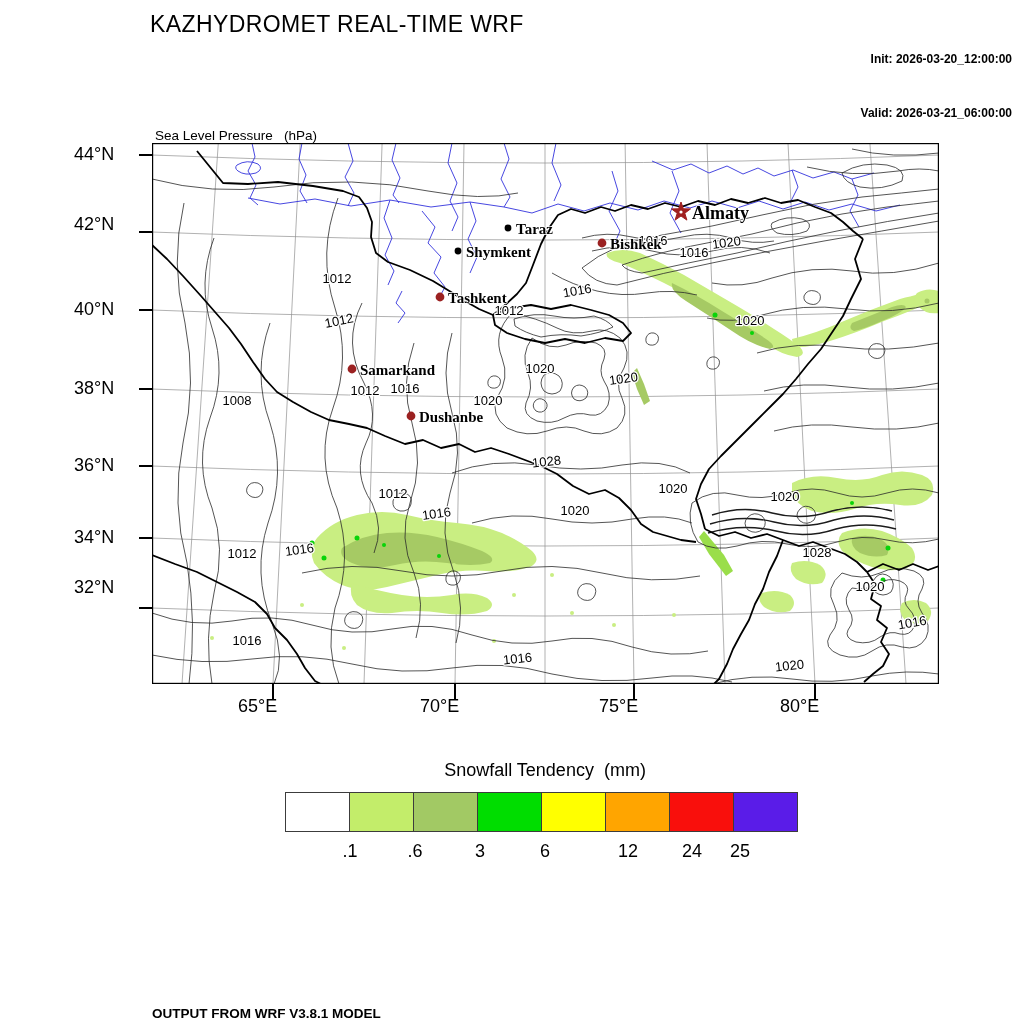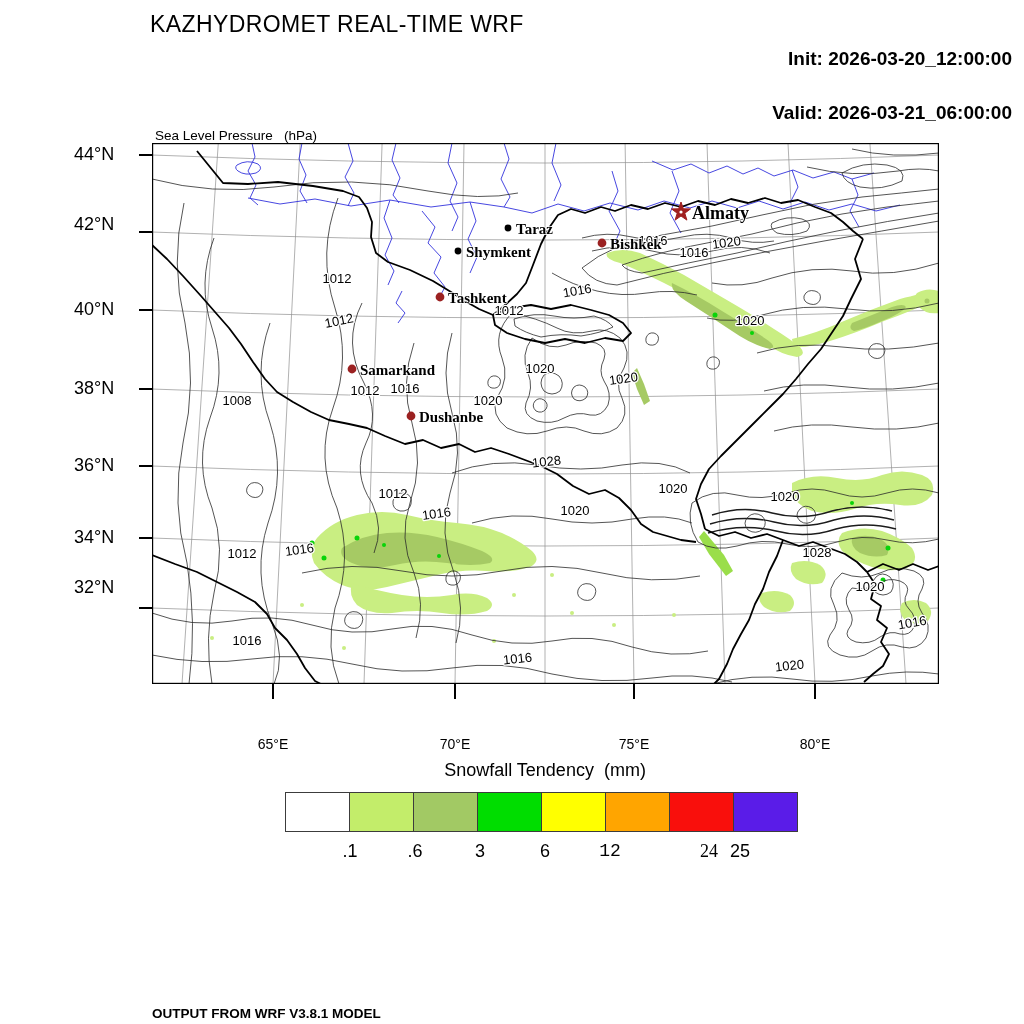--- a/index.html
+++ b/index.html
@@ -1,25 +1,25 @@
 <!DOCTYPE html>
 <html><head>
 <meta charset="utf-8">
 <style>
   html,body{margin:0;padding:0;background:#fff}
   body{width:1024px;height:1024px;position:relative;font-family:"Liberation Sans",sans-serif;color:#000;overflow:hidden}
   .title{position:absolute;left:150px;top:11px;font-size:23px;letter-spacing:.4px;white-space:pre}
-  .runinfo{position:absolute;right:12px;top:14px;text-align:right;font-size:19px;font-weight:bold;line-height:18px;white-space:pre}
+  .runinfo{position:absolute;right:12px;top:14px;text-align:right;font-size:12px;font-weight:bold;line-height:18px;white-space:pre}
   .subtitle{position:absolute;left:155px;top:93px;font-size:13.5px;line-height:17px;white-space:pre}
   #map-wrap{position:absolute;left:152px;top:143px;width:787px;height:541px}
   #map-svg{position:absolute;left:0;top:0}
   .lat-label{position:absolute;left:74px;width:62px;text-align:left;font-size:18px}
   .lat-tick{position:absolute;left:139px;width:13px;height:2px;background:#000}
   .lon-tick{position:absolute;top:684px;width:2px;height:15px;background:#000}
-  .lon-label{position:absolute;top:736px;width:70px;margin-left:-35px;text-align:center;font-size:14px}
+  .lon-label{position:absolute;top:696px;width:70px;margin-left:-35px;text-align:left;font-size:18px}
   .legend-title{position:absolute;left:285px;top:760px;width:520px;text-align:center;font-size:18px;white-space:pre}
   #legend-bar{position:absolute;left:285px;top:792px;height:40px;display:flex}
   .cell{width:65px;height:40px;border:1px solid #3c3c3c;box-sizing:border-box;margin-left:-1px}
   .cell:first-child{margin-left:0}
   .legend-tick{position:absolute;top:841px;width:44px;margin-left:-22px;text-align:center;font-size:18px}
   .footer{position:absolute;left:152px;top:971px;font-size:13.5px;font-weight:bold;line-height:17px;white-space:pre}
   .isolabel{font:13px "Liberation Sans",sans-serif;fill:#000;paint-order:stroke;stroke:#fff;stroke-width:2.6px;stroke-linejoin:round}
   .citylabel{font:bold 15px "Liberation Serif",serif;fill:#000;paint-order:stroke;stroke:#fff;stroke-width:1.6px}
   .citylabel.major{font-size:18px}
   .grat{stroke:#8f8f8f;stroke-width:.7;fill:none}
@@ -281,21 +281,21 @@
     <div class="cell" style="background: rgb(255, 255, 0);"></div>
     <div class="cell" style="background: rgb(255, 165, 0);"></div>
     <div class="cell" style="background: rgb(249, 15, 12);"></div>
     <div class="cell" style="background: rgb(90, 28, 232);"></div>
   </div>
 <div id="legend-ticks">
     <div class="legend-tick" style="left: 350px;">.1</div>
     <div class="legend-tick" style="left: 415px;">.6</div>
     <div class="legend-tick" style="left: 480px;">3</div>
     <div class="legend-tick" style="left: 545px;">6</div>
-    <div class="legend-tick" style="left: 610px; font-family: Liberation Mono, monospace;">12</div>
-    <div class="legend-tick" style="left: 709px; font-family: Liberation Serif, serif;">24</div>
+    <div class="legend-tick" style="left: 628px;">12</div>
+    <div class="legend-tick" style="left: 692px;">24</div>
     <div class="legend-tick" style="left: 740px;">25</div>
   </div>
 
 <div class="footer">
   <div>OUTPUT FROM WRF V3.8.1 MODEL</div>
   
 </div>
 
 </body></html>

